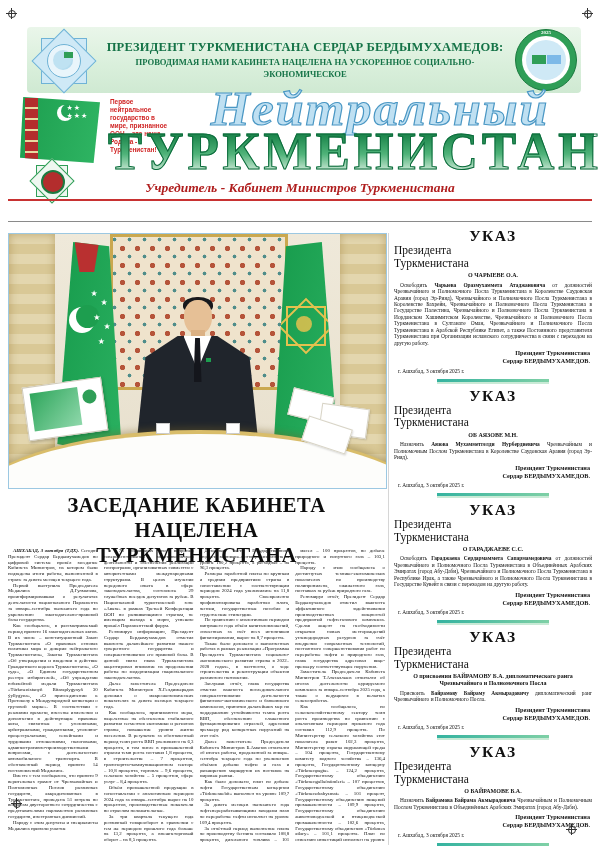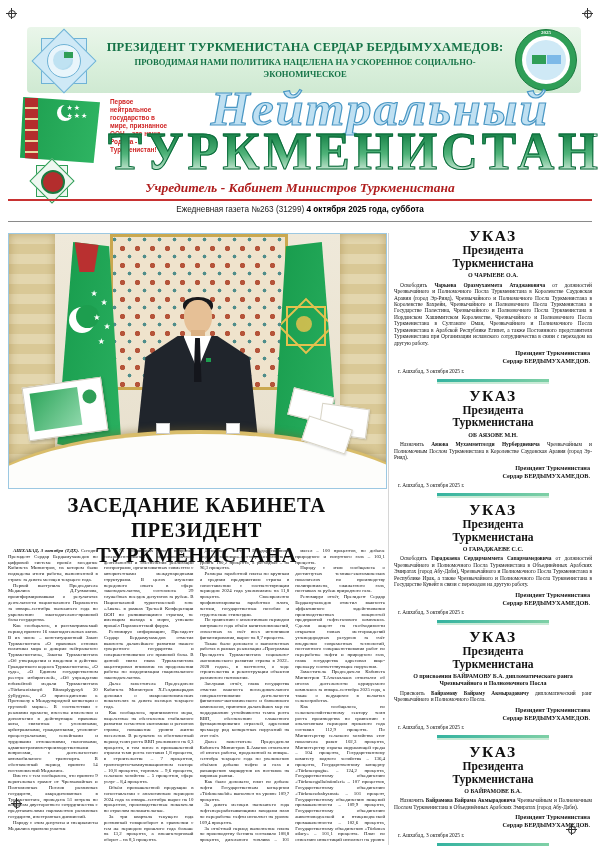--- a/index.html
+++ b/index.html
@@ -124,21 +124,21 @@
   .col p{margin:0;font-size:4.9px;line-height:1.18;text-align:justify;text-indent:5px;}
   .col .lead{font-weight:bold;font-style:italic;}
 
   
   .vrule{position:absolute;left:388px;top:233px;width:1px;height:612px;background:#d6d6d6;}
   .decrees{position:absolute;left:394px;top:228px;width:198px;height:618px;overflow:hidden;}
   .decree{margin-bottom:2px;}
   .d-sep{width:112px;height:3px;margin:5px auto 6px auto;
          background:linear-gradient(90deg,#35b3a0,#7fd0a6);box-shadow:0 2px 0 #c9ead6;}
   .d-h1{text-align:center;font-weight:bold;font-size:15.5px;line-height:1.05;letter-spacing:1.5px;}
-  .d-h2{text-align:center;font-weight:bold;font-size:11.5px;line-height:1.1;}
+  .d-h2{font-weight:normal;font-size:11.5px;line-height:1.1;}
   .d-sub{text-align:center;font-weight:bold;font-size:6px;line-height:1.25;margin:2.5px 4px 2px 4px;}
   .d-body{font-size:5.4px;line-height:1.2;text-align:justify;text-indent:6px;margin:0;}
   .d-sig{text-align:right;font-weight:bold;font-size:6.2px;line-height:1.3;margin-top:3px;padding-right:2px;}
   .d-date{font-size:5.4px;margin-top:2px;padding-left:4px;}
 </style>
 </head>
 <body>
 
 <div class="page">
 
@@ -158,21 +158,21 @@
   <div class="banner">
     <div class="emb-star">
       <div class="sq"></div>
         <div class="sq r"></div>
         <div class="core"></div>
         <div class="globe"></div>
         <div class="fl"></div>
     </div>
     <div class="banner-text">
       <div class="banner-title">ПРЕЗИДЕНТ ТУРКМЕНИСТАНА СЕРДАР БЕРДЫМУХАМЕДОВ:</div>
-      <div class="banner-line">ПРОВОДИМАЯ НАМИ ПОЛИТИКА НАЦЕЛЕНА НА УСКОРЕННОЕ СОЦИАЛЬНО-ЭКОНОМИЧЕСКОЕ</div>
+      <div class="banner-line">ПРОВОДИМАЯ НАМИ КАБИНЕТА НАЦЕЛЕНА НА УСКОРЕННОЕ СОЦИАЛЬНО-ЭКОНОМИЧЕСКОЕ</div>
     </div>
     <div class="emb-round">
       <div class="ring"></div>
         <div class="ring2"></div>
         <div class="center">
           <div class="f1"></div>
           <div class="f2"></div>
         </div>
       <div class="yr">2025</div>
     </div>
@@ -188,24 +188,20 @@
         <div class="s1"></div>
         <div class="s2"></div>
         <div class="c"></div>
       </div>
   </div>
   <div class="firsttext">Первое нейтральное государство в мире, признанное ООН, - это наша Родина - Туркменистан!</div>
   <div class="mast1">Нейтральный</div>
   <div class="mast2">ТУРКМЕНИСТАН</div>
   <div class="founder">Учредитель - Кабинет Министров Туркменистана</div>
   <div class="rule-red"></div>
-  <div class="dateline">
-    <span>Ежедневная газета №263 (31299)</span>
-    <b>4 октября 2025 года, суббота</b>
-  </div>
   <div class="rule-grey"></div>
 
   <div class="photo">
     <div class="pillar l"></div>
     <div class="pillar r"></div>
     <div class="carpet"></div>
     <div class="flagL">
       <div class="topred"></div>
         <div class="cres2"></div>
       <span class="st" style="left:52%;top:22%;">★</span>
@@ -238,21 +234,21 @@
         <div class="logo"></div>
       </div>
     <div class="papers">
         <div class="p p1"></div>
         <div class="p p2"></div>
         <div class="p p3"></div>
       </div>
   </div>
 
   <div class="headline">
-    <div>ЗАСЕДАНИЕ КАБИНЕТА ПРЕЗИДЕНТ</div>
+    <div>ЗАСЕДАНИЕ КАБИНЕТА НАЦЕЛЕНА</div>
     <div>ТУРКМЕНИСТАНА</div>
   </div>
 
   <div class="columns" id="columns">
       <div class="col">
         <p><span class="lead">АШХАБАД, 3 октября (ТДХ). </span>Сегодня Президент Сердар Бердымухамедов по цифровой системе провёл заседание Кабинета Министров, на котором были подведены итоги работы, выполненной в стране за девять месяцев текущего года.</p>
         <p>Первой выступила Председатель Меджлиса Д.Гулманова, проинформировавшая о результатах деятельности национального Парламента за январь–сентябрь нынешнего года по укреплению законодательно-правовой базы государства.</p>
         <p>Как сообщалось, в рассматриваемый период принято 16 законодательных актов. В их числе – конституционный Закон Туркменистана «О правовых основах политики мира и доверия нейтрального Туркменистана», Законы Туркменистана «Об утверждении и введении в действие Гражданского кодекса Туркменистана», «О суде», «О Едином государственном реестре избирателей», «Об учреждении юбилейной медали Туркменистана «Türkmenistanyň Bitaraplygynyň 30 ýyllygyna», «О присоединении к Протоколу к Международной конвенции о грузовой марке». В соответствии с реалиями времени, внесены изменения и дополнения в действующие правовые акты, связанные с уголовными, арбитражными, гражданскими, уголовно-процессуальными, семейными и трудовыми отношениями, налоговыми, административно-производственными вопросами, с деятельностью автомобильного транспорта. В обозначенный период принято 14 постановлений Меджлиса.</p>
         <p>Вместе с тем сообщалось, что принято 9 верительных грамот от Чрезвычайных и Полномочных Послов различных государств, аккредитованных в Туркменистане, проведена 51 встреча по вопросам двустороннего сотрудничества с представителями парламентов различных государств, иностранных дипмиссий.</p>
         <p>Наряду с этим депутаты и специалисты Меджлиса приняли участие</p>

